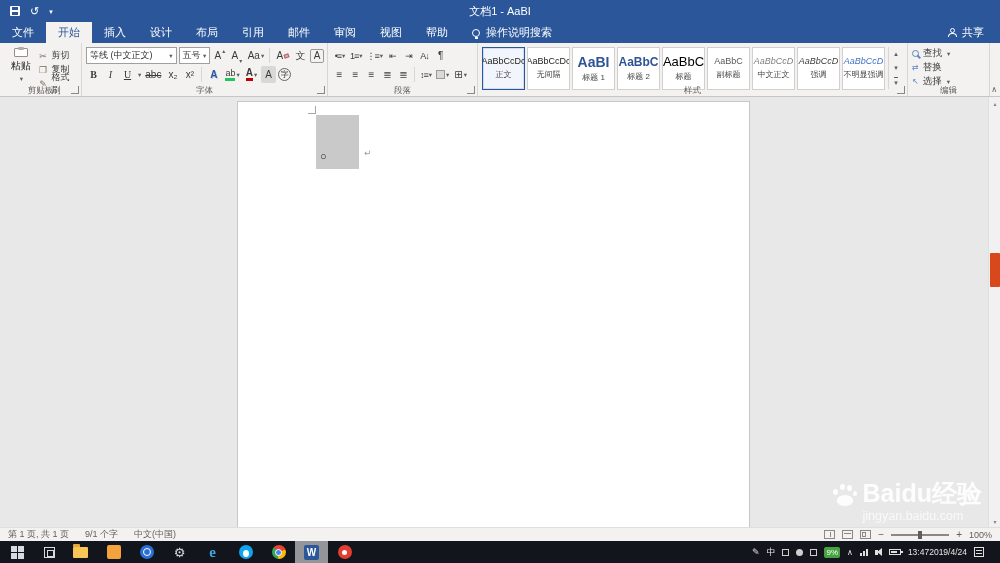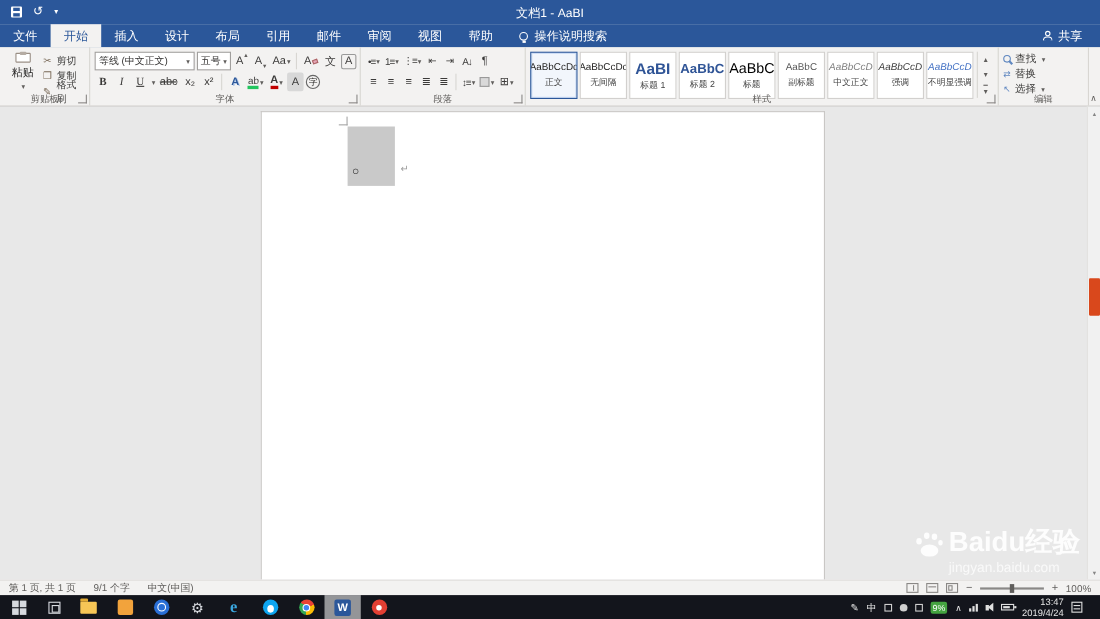--- a/index.html
+++ b/index.html
@@ -167,21 +167,21 @@
 .tpen{font-size:9px;color:#e0e0e0}
 .batt-badge{background:#44a340;color:#fff;font-size:8px;padding:0 2px;border-radius:2px;line-height:11px}
 .sigbars{display:flex;align-items:flex-end;gap:1px}
 .sigbars i{width:2px;background:#e0e0e0}
 .sigbars .s1{height:3px}.sigbars .s2{height:5px}.sigbars .s3{height:7px}
 .speaker{position:relative;width:3px;height:5px;background:#e0e0e0;margin-right:4px}
 .speaker::after{content:"";position:absolute;left:2px;top:-2px;border-top:4.5px solid transparent;border-bottom:4.5px solid transparent;border-right:5px solid #e0e0e0}
 .battic{width:12px;height:6px;border:1px solid #e0e0e0;position:relative}
 .battic::before{content:"";position:absolute;left:1px;top:1px;bottom:1px;width:6px;background:#e0e0e0}
 .battic::after{content:"";position:absolute;right:-3px;top:1px;width:2px;height:2px;background:#e0e0e0}
-.tclock{display:flex;flex-direction:column;align-items:flex-end;line-height:10px;font-size:8.5px}
+.tclock{display:flex;flex-direction:row;align-items:flex-end;line-height:10px;font-size:8.5px}
 .notif{width:10px;height:10px;border:1px solid #e0e0e0;position:relative}
 .notif::after{content:"";position:absolute;left:1px;right:1px;top:2px;height:1px;background:#e0e0e0;box-shadow:0 3px 0 #e0e0e0}
 .showdesk{width:4px;border-left:1px solid #3a3d45}
 </style>
 </head>
 <body>
 
 <div class="band" id="titlebar">
   <div id="qat">
     <span class="save-ic"></span>

